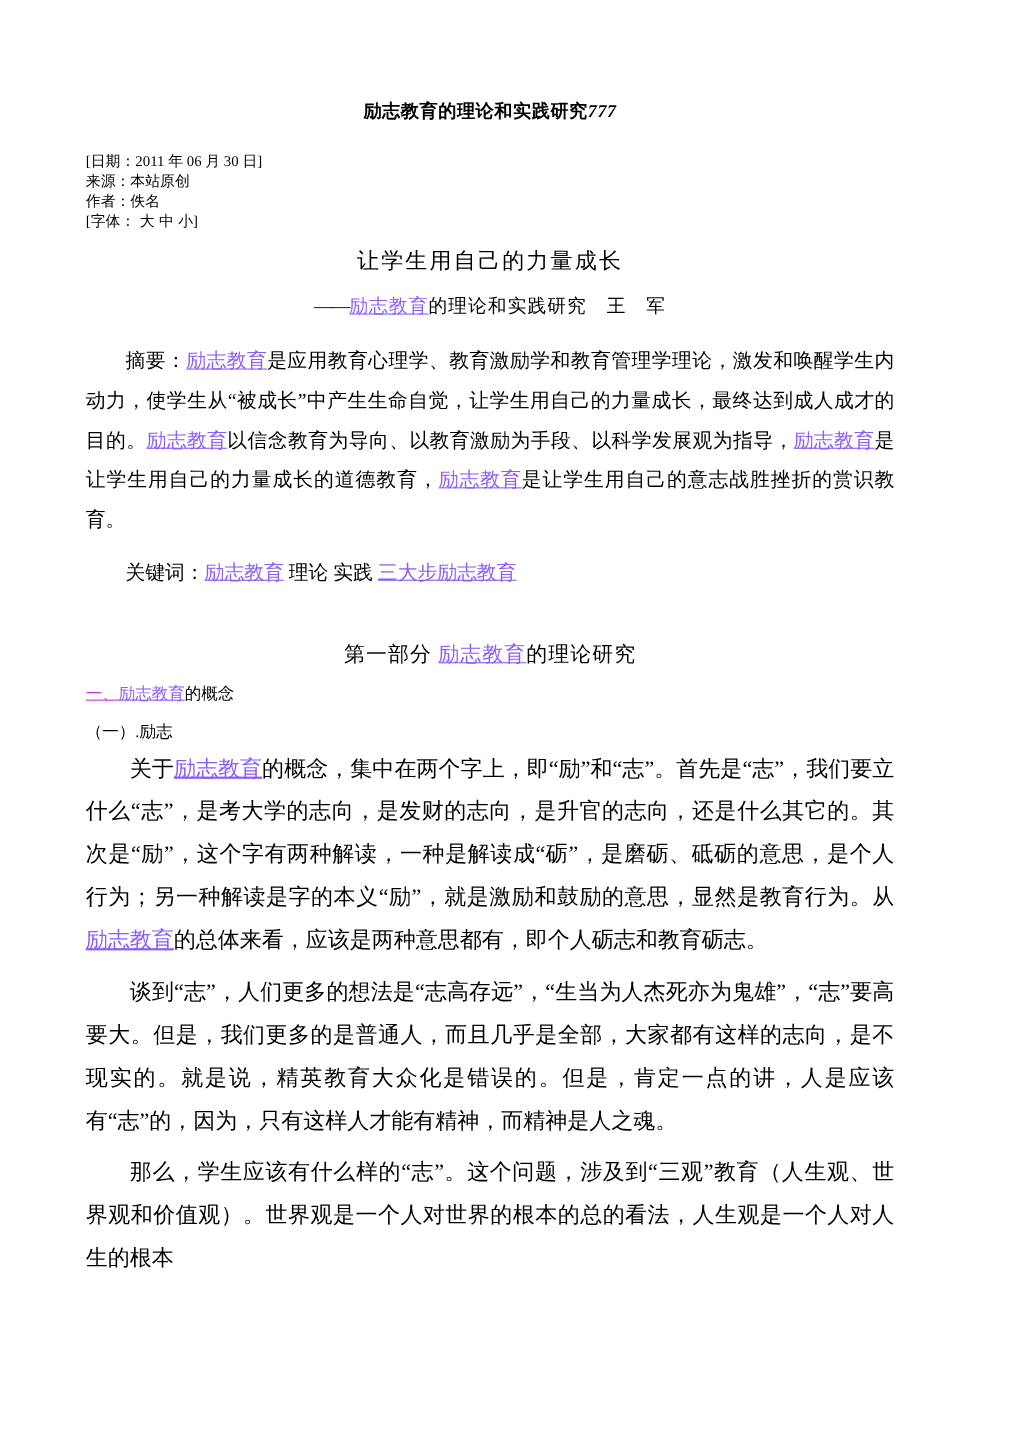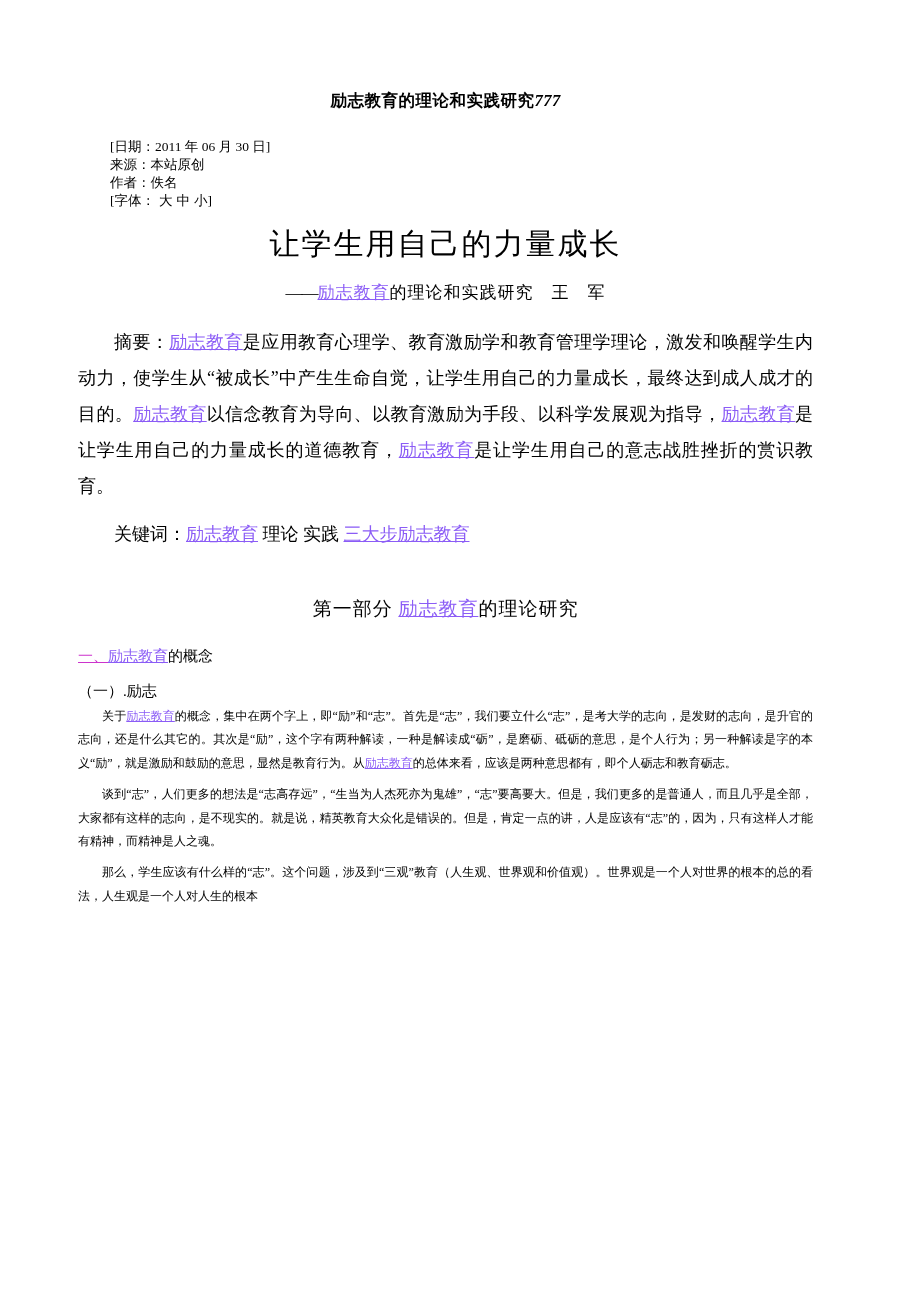--- a/index.html
+++ b/index.html
@@ -38,28 +38,28 @@
   }
   .meta-row {
     display: flex;
     align-items: baseline;
     font-size: 13.5px;
     margin-top: 26px;
     font-family: "Liberation Serif", "DejaVu Serif", serif;
     flex-direction: column;
   }
   .meta-date { width: 215px; }
-  .meta-source { width: 215px; margin-left: 32px; }
+  .meta-source { width: 215px; }
   .meta-author { width: 215px; }
   .meta-fontsize { flex: 1; text-align: right; }
   .meta-fontsize .sizes span { margin-left: 4px; }
 
   .main-title {
     text-align: center;
-    font-size: 30px;
+    font-size: 20px;
     font-family: "Liberation Sans", sans-serif;
     font-weight: normal;
     letter-spacing: 2px;
     margin-top: 14px;
   }
   .subtitle {
     text-align: center;
     font-size: 17px;
     margin-top: 16px;
     letter-spacing: 1px;
@@ -85,31 +85,31 @@
   }
 
   .part-title {
     text-align: center;
     font-size: 19px;
     margin-top: 44px;
     letter-spacing: 1px;
   }
   .section-h1 {
     font-size: 15px;
-    margin-top: 20px;
+    margin-top: 9px;
     line-height: 1.9;
   }
   .section-h2 {
     font-size: 15px;
     margin-top: 6px;
     line-height: 1.9;
     font-family: Liberation Serif, serif;
   }
   .body-p {
-    font-size: 12px;
+    font-size: 20px;
     line-height: 1.95;
     text-indent: 2em;
     text-align: justify;
     margin: 0;
   }
   .body-p + .body-p { margin-top: 8px; }
 </style>
 </head>
 <body>
 

